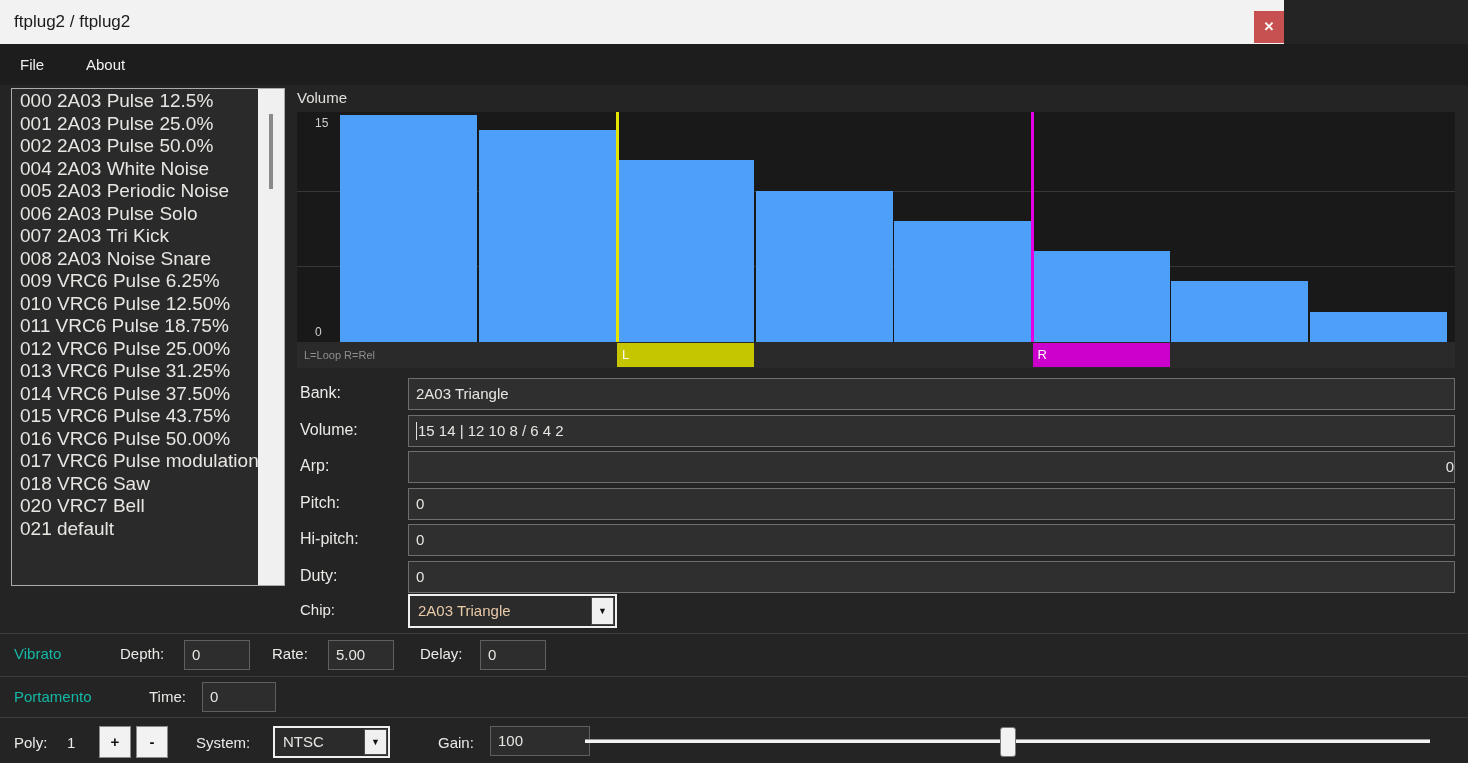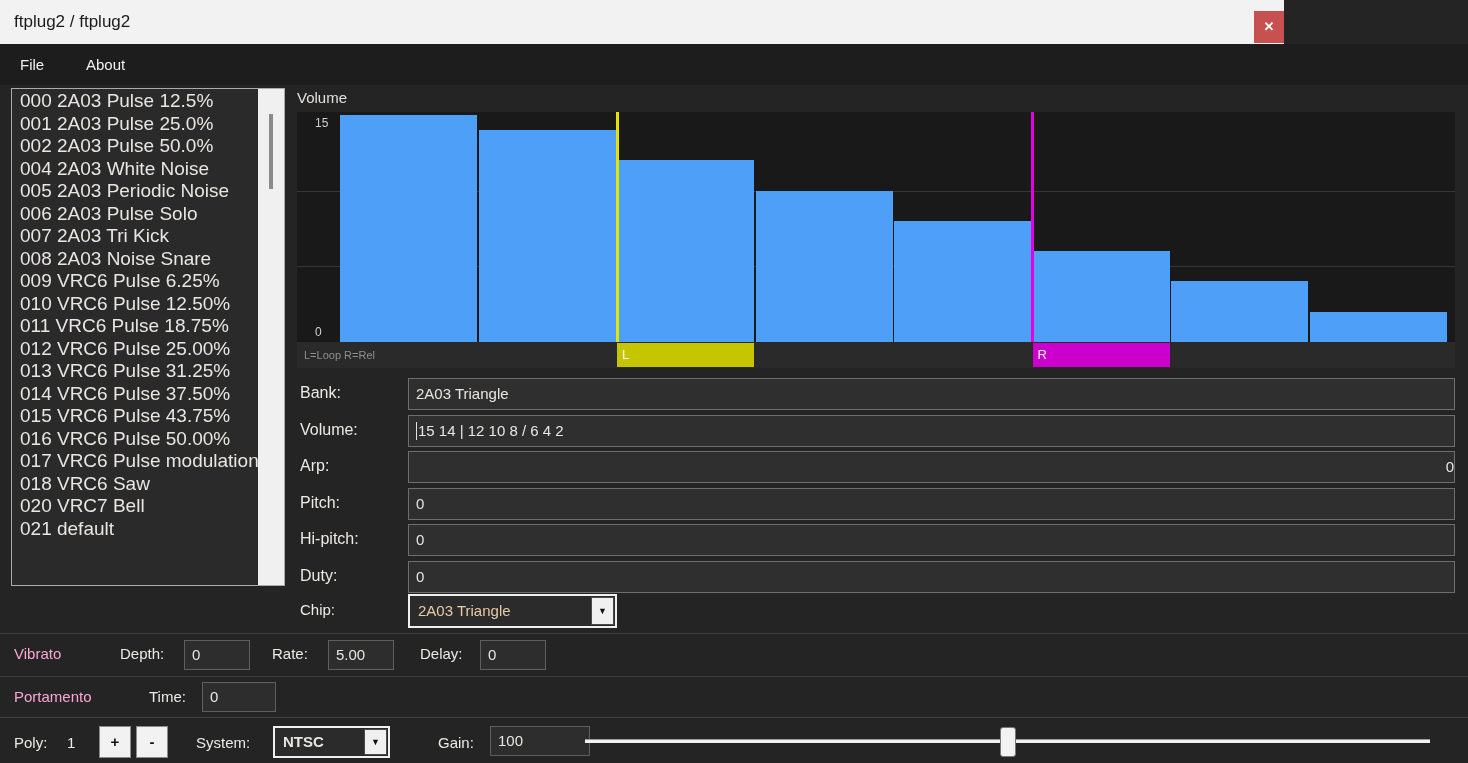--- a/index.html
+++ b/index.html
@@ -48,32 +48,32 @@
   .frow { position:absolute; left:0; width:100%; height:32px; }
   .flabel { position:absolute; left:0; top:6px; font-size:16px; color:#eceae7; }
   .finput { position:absolute; left:108px; top:0; width:1047px; height:32px; background:#2f2f2f;
             border:1px solid #6e6e6e; font-size:15px; line-height:30px; padding-left:7px;
             color:#e8e6e2; white-space:nowrap; overflow:hidden; }
   .caret { display:inline-block; width:1px; height:18px; background:#e0e0e0; vertical-align:-4px; margin-right:1px; }
 
   .chip-label { position:absolute; left:300px; top:601px; font-size:15px; color:#eceae7; }
   .dropdown { position:absolute; background:#2b2b2b; border:2px solid #f0f0f0; }
   .dd-chip { left:408px; top:594px; width:209px; height:34px; }
-  .dd-system { left:273px; top:726px; width:117px; height:32px;font-weight:bold; }
+  .dd-system { left:273px; top:726px; width:117px; height:32px; }
   .dd-value { position:absolute; left:8px; top:0; bottom:0; font-size:15px; color:#e8c9a8; line-height:29px; white-space:nowrap; }
   .dd-system .dd-value { color:#e8e6e2; line-height:27px; }
   .dd-arrow { position:absolute; right:1px; top:1px; bottom:1px; width:23px; background:#f0f0f0; color:#111;
               font-size:9px; text-align:center; display:flex; align-items:center; justify-content:center;
               border:1px solid #4a4a4a; }
 
   .sep { position:absolute; left:0; width:1468px; height:1px; background:#3c3c3c; }
 
   
   .blabel { position:absolute; font-size:15px; color:#eceae7; }
-  .accent { color:#f9a8d4;text-align:center; }
+  .accent { color:#14b8a6;text-align:center; }
   .sinput { position:absolute; background:#2d2d2d; border:1px solid #5f5f5f; font-size:15px;
             line-height:28px; padding-left:7px; color:#e8e6e2; height:30px; }
   .pm-btn { position:absolute; top:726px; width:32px; height:32px; background:#f2f2f2; border:1px solid #8a8a8a;
             color:#111; font-size:15px; font-weight:bold; text-align:center; line-height:30px; }
   .slider-track { position:absolute; left:585px; top:739px; width:845px; height:4px; background:#9a9a9a;
                   border-bottom:3px solid #f2f2f2; }
   .slider-thumb { position:absolute; top:-12px; width:16px; height:30px; background:#f2f2f2;
                   border:1px solid #777; border-radius:3px; }
 </style>
 </head>

